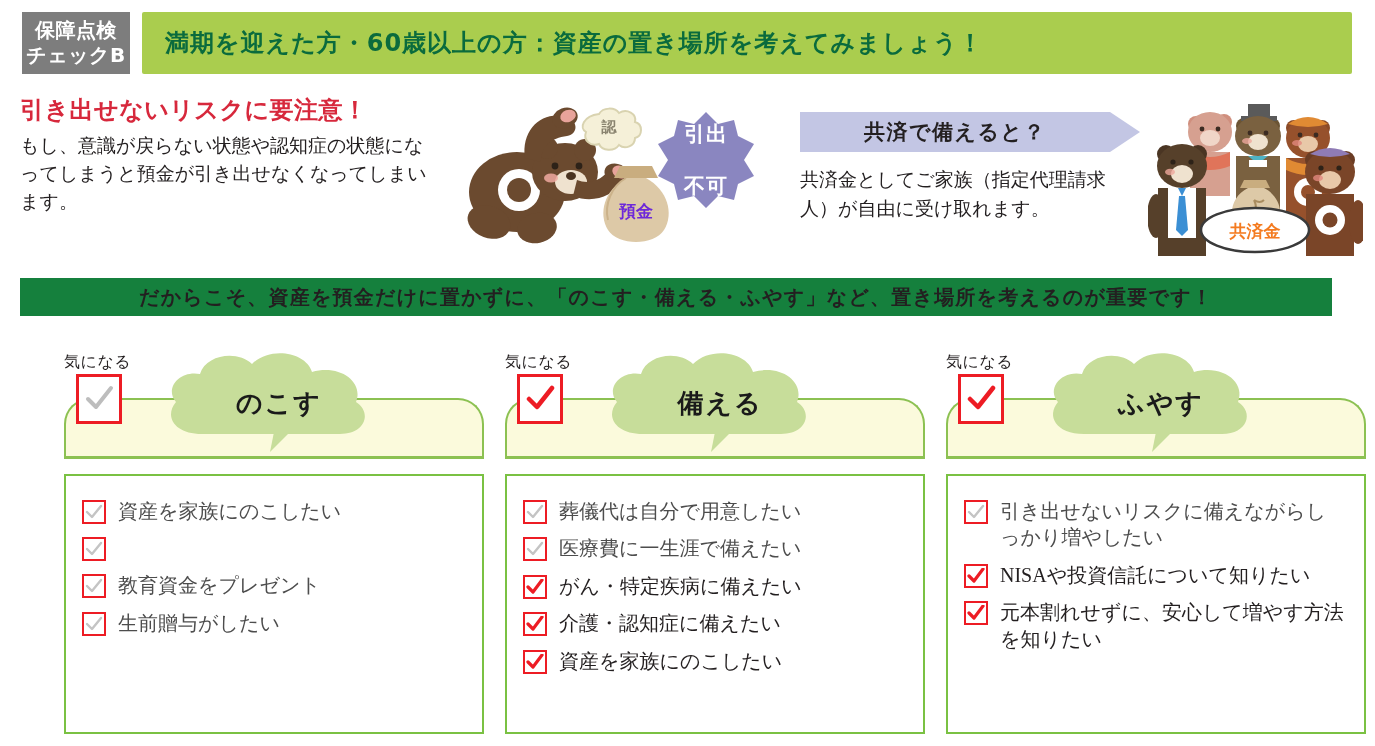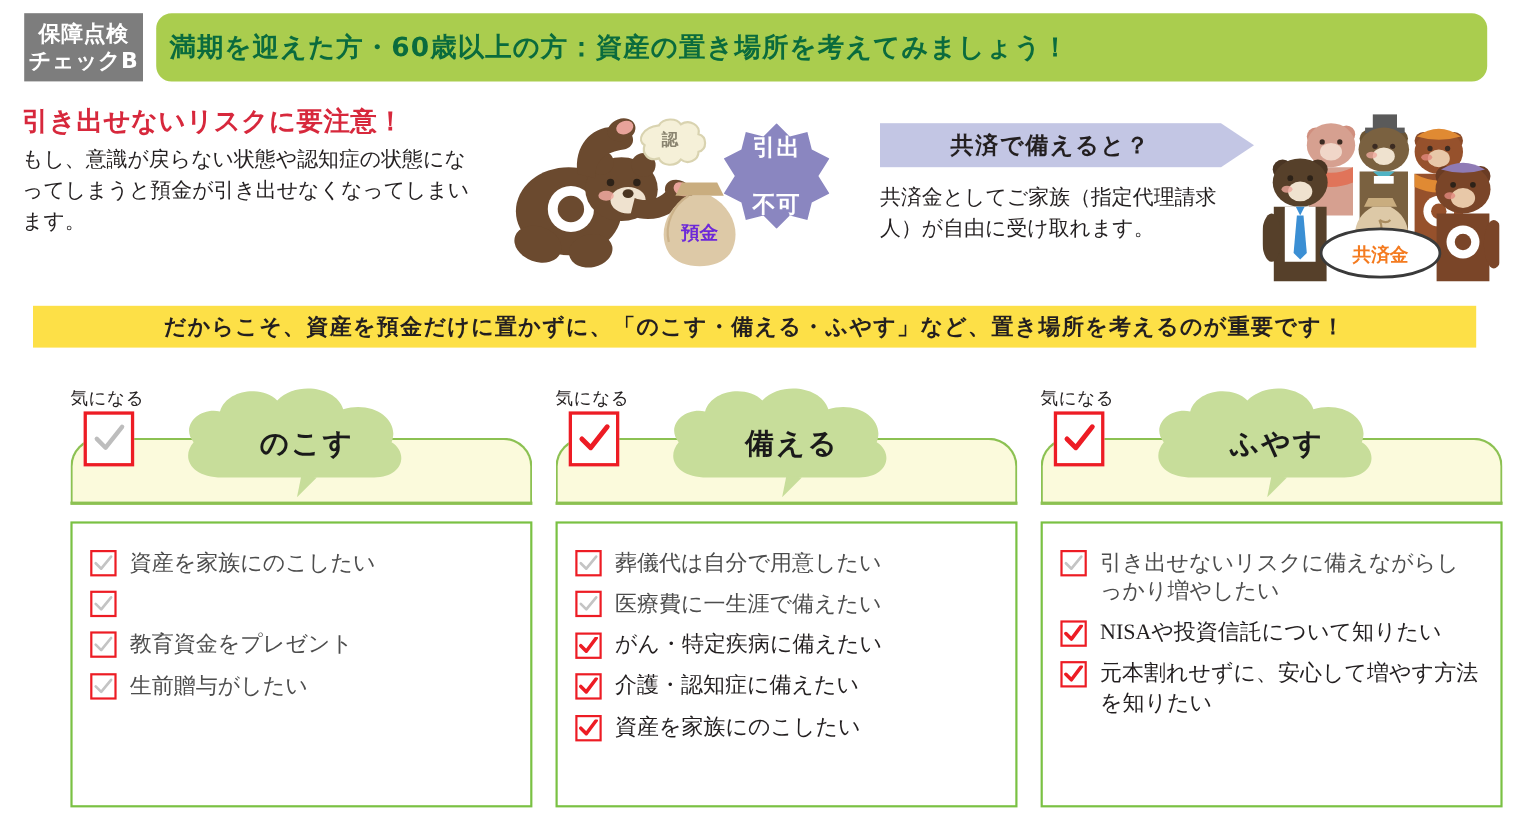--- a/index.html
+++ b/index.html
@@ -13,23 +13,23 @@
   .page{position:relative;width:1375px;height:746px;}
 
   
   .header{position:absolute;left:22px;top:12px;display:flex;align-items:stretch;}
   .badge{
     width:108px;min-height:62px;background:#7d7d7d;color:#ffffff;
     display:flex;flex-direction:column;align-items:center;justify-content:center;
     font-size:20px;font-weight:bold;line-height:1.25;letter-spacing:0.5px;
   }
   .header-banner{
-    margin-left:12px;background:#aacd4e;border-radius:14px;
+    margin-left:12px;background:#aacd4e;border-radius:2px;
     min-width:1210px;display:flex;align-items:center;
-    padding:0 12px;box-sizing:border-box;
+    padding:0 23px;box-sizing:border-box;
   }
   .header-banner .htxt{
     color:#0a6b3d;font-size:24px;font-weight:bold;letter-spacing:1px;
   }
 
   
   .warn{position:absolute;left:20px;top:96px;width:420px;}
   .warn-title{color:#d7283c;font-size:24px;font-weight:bold;letter-spacing:0.5px;line-height:1.2;}
   .warn-body{margin-top:6px;color:#231f20;font-size:19px;line-height:1.48;letter-spacing:0px;}
 
@@ -63,22 +63,22 @@
     color:#231f20;font-size:21px;font-weight:bold;letter-spacing:1.5px;
   }
   .right-body{position:absolute;left:800px;top:165px;width:340px;
     color:#231f20;font-size:19px;line-height:1.5;letter-spacing:0px;}
 
   
   .bearFam{position:absolute;left:1148px;top:96px;width:215px;height:160px;}
 
   
   .strip{
-    position:absolute;left:30px;top:278px;width:1312px;height:38px;
-    background:#fde047;display:flex;align-items:center;justify-content:center;
+    position:absolute;left:20px;top:278px;width:1312px;height:38px;
+    background:#15803d;display:flex;align-items:center;justify-content:center;
   }
   .strip .stxt{color:#231f20;font-size:20px;font-weight:600;letter-spacing:1.2px;}
 
   
   .cards{position:absolute;left:0;top:352px;width:1375px;height:394px;}
   .card{position:absolute;top:0;width:420px;height:394px;}
   .card.c1{left:46px;}
   .card.c2{left:487px;}
   .card.c3{left:928px;}
 

